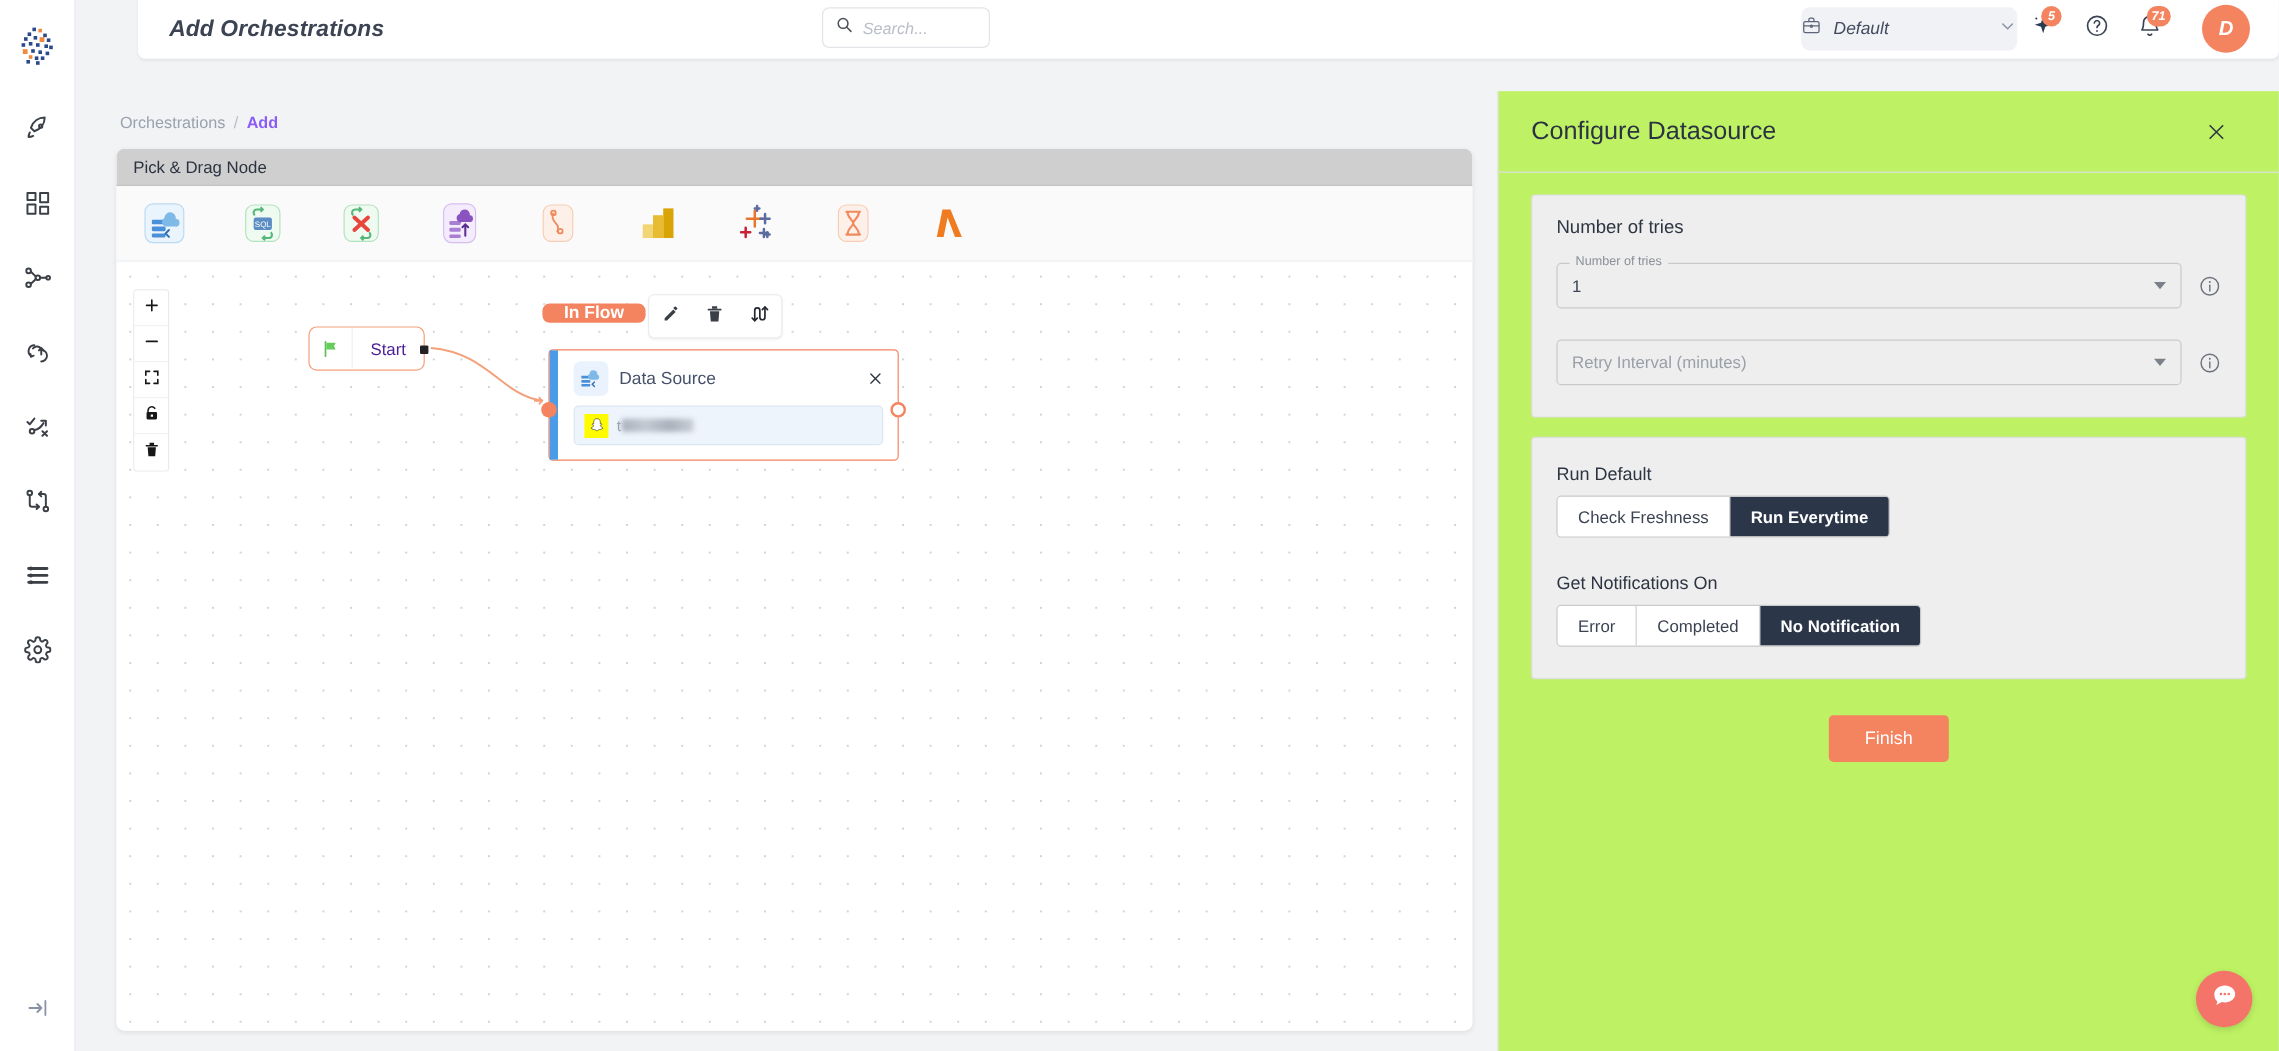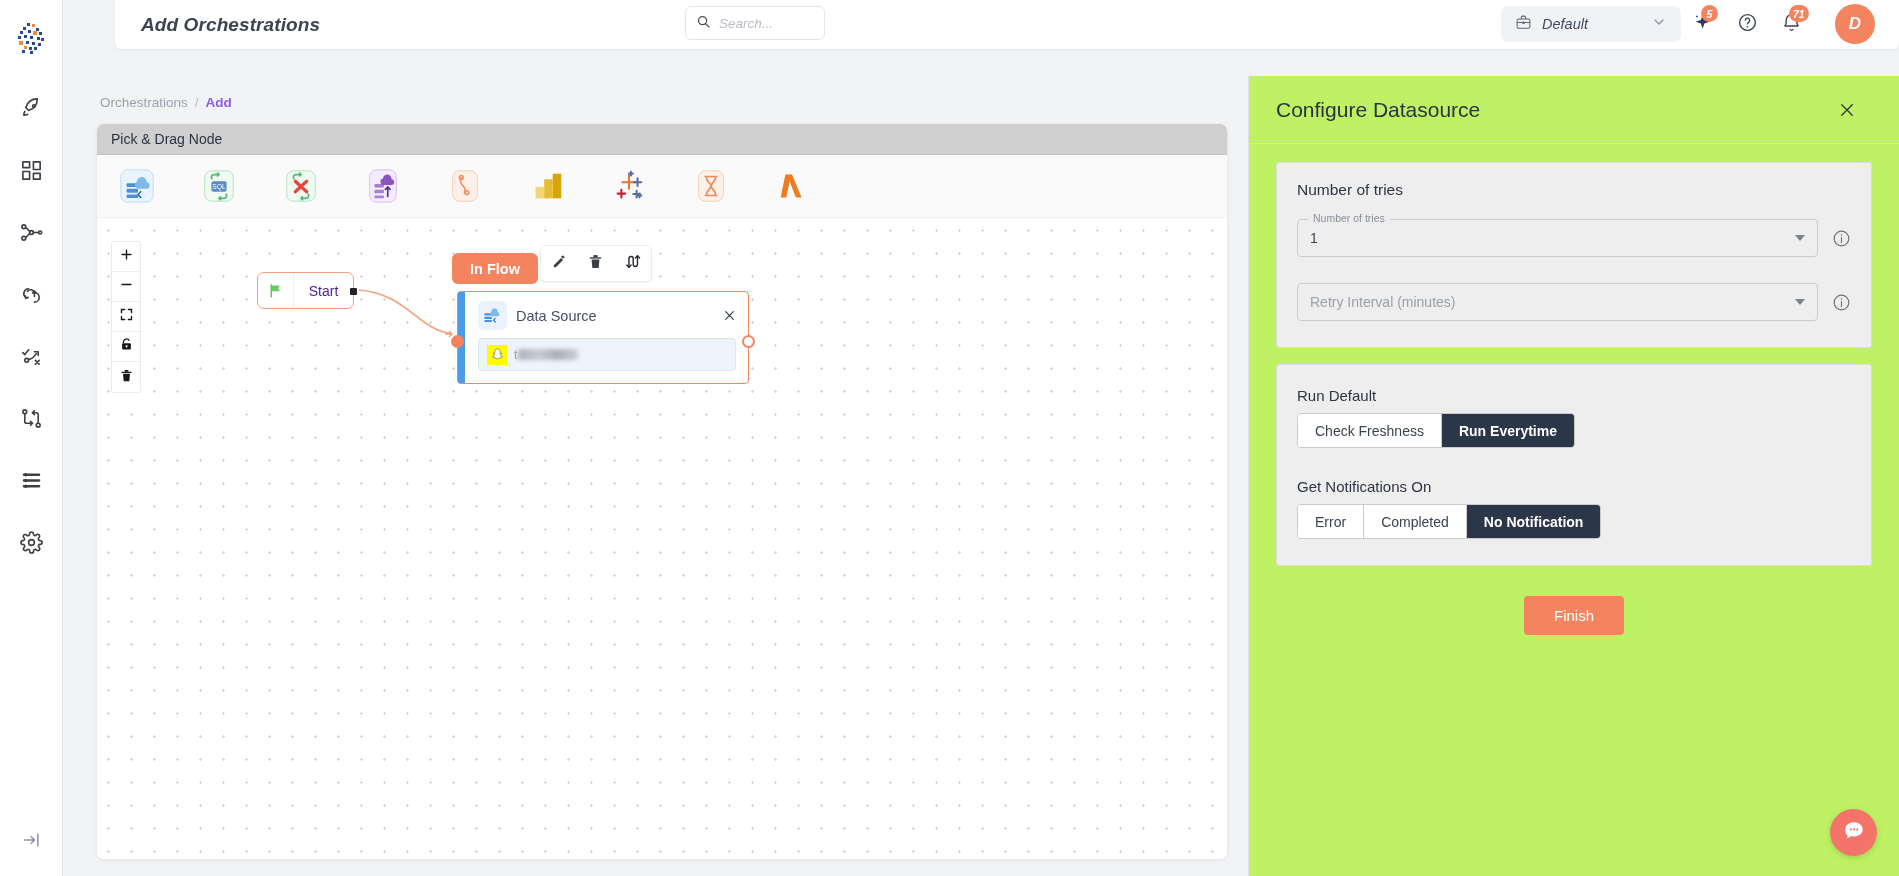--- a/index.html
+++ b/index.html
@@ -47,21 +47,21 @@
     position:absolute; left:570px; top:6px; width:140px; height:34px;
     border:1px solid #e3e5e9; border-radius:6px; background:#fff;
     display:flex; align-items:center; padding:0 10px; gap:8px;
   }
   #search-box svg { width:15px; height:15px; stroke:#4a4f58; fill:none; stroke-width:2;}
   #search-box .ph { font-size:13.5px; color:#b7bcc6; }
 
   #workspace-select {
     position:absolute; right:218px; top:6px; width:180px; height:36px;
     background:#f1f2f5; border-radius:7px;
-    display:flex; align-items:center; padding:0 14px; gap:10px; cursor:pointer;
+    display:flex; align-items:center; padding:0 0; gap:10px; cursor:pointer;
   }
   #workspace-select svg.bc { width:17px; height:17px; stroke:#5b6478; fill:none; stroke-width:1.5;}
   #workspace-select .wname { font-size:14.5px; color:#424b5f; flex:1; }
   #workspace-select svg.cv { width:16px; height:16px; stroke:#8e96a6; fill:none; stroke-width:2;
     stroke-linecap:round; stroke-linejoin:round;}
 
   .tb-icon { position:absolute; top:10px; width:28px; height:28px; cursor:pointer;
     display:flex; align-items:center; justify-content:center; }
   #ai-icon { right:182px; }
   #help-icon { right:138px; }
@@ -128,21 +128,21 @@
     border:1.4px solid #f4a07a; border-radius:7px; background:#fff;
     display:flex; align-items:center; z-index:5;
   }
   #start-node .flag-cell { width:36px; display:flex; justify-content:center; align-items:center;
     border-right:1px solid #eef0f3; height:100%; }
   #start-node .label { flex:1; text-align:center; font-size:14px; color:#4c1d95; }
   .port { position:absolute; width:7px; height:7px; background:#222; border-radius:1px; }
 
   
   #inflow-badge {
-    position:absolute; left:355px; top:34px; height:31px; padding:0 18px;
+    position:absolute; left:355px; top:34px; height:16px; padding:0 18px;
     background:#f4845f; color:#fff; font-size:14.5px; font-weight:bold;
     border-radius:6px; display:flex; align-items:center; z-index:7;text-align:center;
   }
   #node-toolbar {
     position:absolute; left:443px; top:26px; width:112px; height:37px;
     background:#fff; border:1px solid #ebecef; border-radius:5px;
     display:flex; align-items:center; justify-content:space-around; z-index:7;
     box-shadow:0 1px 2px rgba(16,24,40,.05);
   }
   #node-toolbar .tbi { cursor:pointer; display:flex; align-items:center; justify-content:center; }

